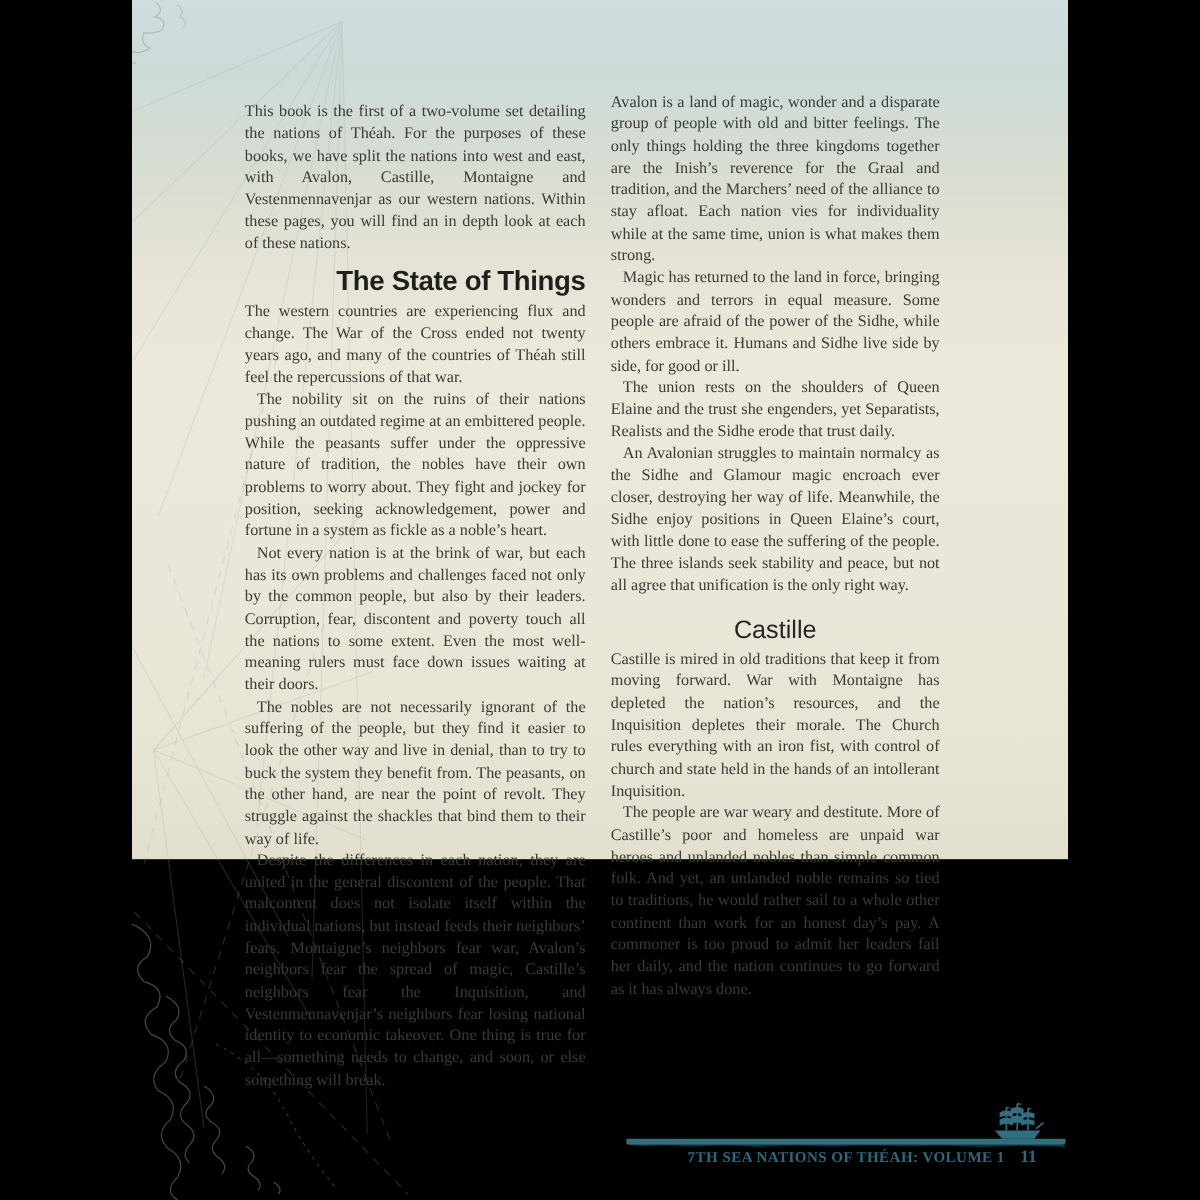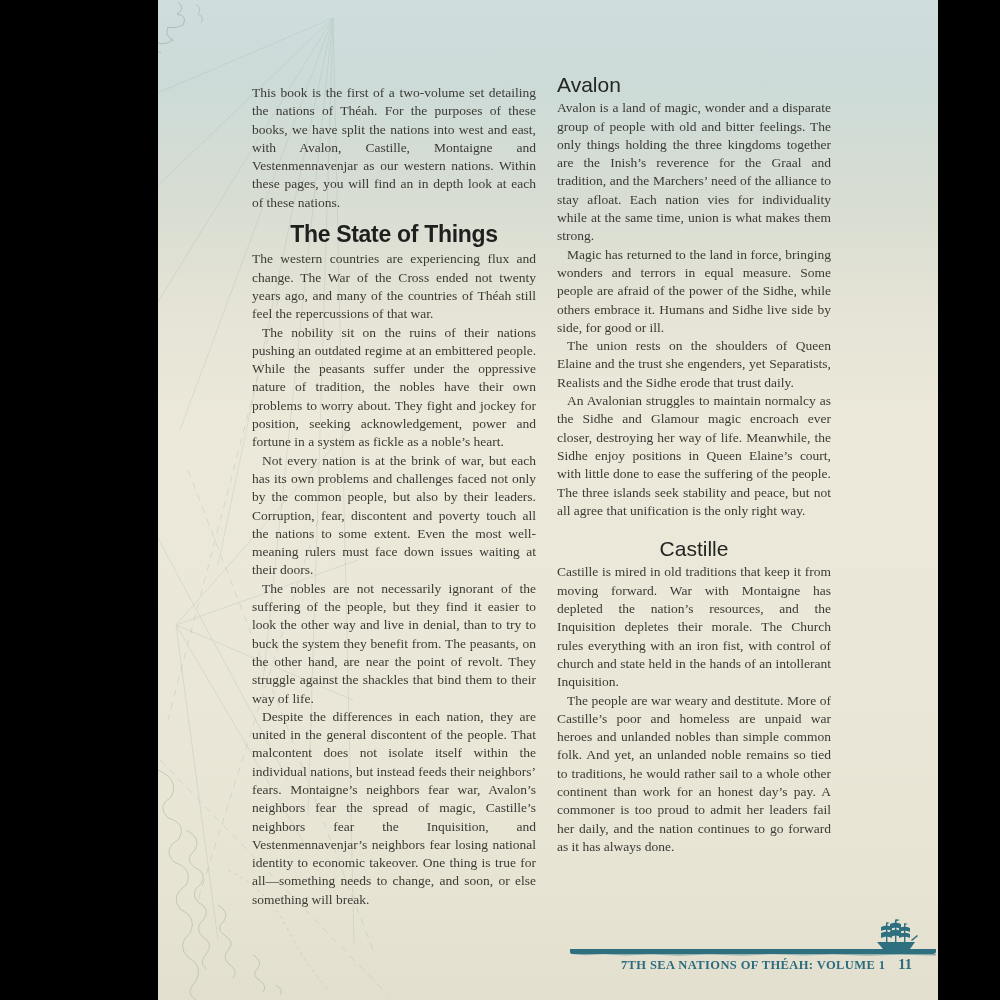--- a/index.html
+++ b/index.html
@@ -1,39 +1,38 @@
 <!DOCTYPE html>
 <html><head>
 <meta charset="utf-8">
 <style>
   html,body{margin:0;padding:0;}
   body{
     width:1000px;height:1000px;background:#000;position:relative;
     font-family:"Liberation Serif", serif;overflow:hidden;
   }
   .page{
-    position:absolute;left:110px;top:0;width:780px;height:1000px;
+    position:absolute;left:110px;top:0;width:780px;height:716px;
     background:linear-gradient(180deg,
       #cfdedd 0%, #ccdbd8 8%, #d8ddd2 20%, #e6e4d6 32%,
       #ece9db 42%, #eae7d8 70%, #e7e4d4 88%, #e2dfcf 100%);
-    margin-left:48px;
   }
   .map-deco{position:absolute;left:0;top:0;pointer-events:none;}
   .col{
     position:absolute;color:#3c3a34;font-size:13.5px;line-height:18.3px;
     text-align:justify;
   }
   .col-left{left:94px;top:84px;width:284px;}
   .col-right{left:399px;top:76px;width:274px;}
   .col p{margin:0;text-indent:10px;}
   .col p.noindent{text-indent:0;}
   h1.section-main{
     font-family:"Liberation Sans", sans-serif;font-weight:700;
     font-size:23px;color:#1f1f1d;margin:13px 0 7px 0;letter-spacing:-0.3px;
-    text-align:center;
+    text-align:right;
   }
   h2.section-sub{
     font-family:"Liberation Sans", sans-serif;font-weight:400;
     font-size:21px;color:#252523;margin:0 0 5px 0;letter-spacing:0;
     text-align:left;
   }
   h2.section-sub.later{margin-top:20px;text-align:center;}
   .footer-rule{
     position:absolute;left:412px;top:949px;width:366px;height:5px;
     background:#2e6f80;border-radius:0 0 3px 2px;
@@ -105,21 +104,20 @@
     <p class="noindent">This book is the first of a two-volume set detailing the nations of Théah. For the purposes of these books, we have split the nations into west and east, with Avalon, Castille, Montaigne and Vestenmennavenjar as our western nations. Within these pages, you will find an in depth look at each of these nations.</p>
     <h1 class="section-main">The State of Things</h1>
     <p class="noindent">The western countries are experiencing flux and change. The War of the Cross ended not twenty years ago, and many of the countries of Théah still feel the repercussions of that war.</p>
     <p>The nobility sit on the ruins of their nations pushing an outdated regime at an embittered people. While the peasants suffer under the oppressive nature of tradition, the nobles have their own problems to worry about. They fight and jockey for position, seeking acknowledgement, power and fortune in a system as fickle as a noble’s heart.</p>
     <p>Not every nation is at the brink of war, but each has its own problems and challenges faced not only by the common people, but also by their leaders. Corruption, fear, discontent and poverty touch all the nations to some extent. Even the most well-meaning rulers must face down issues waiting at their doors.</p>
     <p>The nobles are not necessarily ignorant of the suffering of the people, but they find it easier to look the other way and live in denial, than to try to buck the system they benefit from. The peasants, on the other hand, are near the point of revolt. They struggle against the shackles that bind them to their way of life.</p>
     <p>Despite the differences in each nation, they are united in the general discontent of the people. That malcontent does not isolate itself within the individual nations, but instead feeds their neighbors’ fears. Montaigne’s neighbors fear war, Avalon’s neighbors fear the spread of magic, Castille’s neighbors fear the Inquisition, and Vestenmennavenjar’s neighbors fear losing national identity to economic takeover. One thing is true for all—something needs to change, and soon, or else something will break.</p>
   </div>
 
   <div class="col col-right">
-    <h2 class="section-sub">Avalon</h2>
     <p class="noindent">Avalon is a land of magic, wonder and a disparate group of people with old and bitter feelings. The only things holding the three kingdoms together are the Inish’s reverence for the Graal and tradition, and the Marchers’ need of the alliance to stay afloat. Each nation vies for individuality while at the same time, union is what makes them strong.</p>
     <p>Magic has returned to the land in force, bringing wonders and terrors in equal measure. Some people are afraid of the power of the Sidhe, while others embrace it. Humans and Sidhe live side by side, for good or ill.</p>
     <p>The union rests on the shoulders of Queen Elaine and the trust she engenders, yet Separatists, Realists and the Sidhe erode that trust daily.</p>
     <p>An Avalonian struggles to maintain normalcy as the Sidhe and Glamour magic encroach ever closer, destroying her way of life. Meanwhile, the Sidhe enjoy positions in Queen Elaine’s court, with little done to ease the suffering of the people. The three islands seek stability and peace, but not all agree that unification is the only right way.</p>
     <h2 class="section-sub later">Castille</h2>
     <p class="noindent">Castille is mired in old traditions that keep it from moving forward. War with Montaigne has depleted the nation’s resources, and the Inquisition depletes their morale. The Church rules everything with an iron fist, with control of church and state held in the hands of an intollerant Inquisition.</p>
     <p>The people are war weary and destitute. More of Castille’s poor and homeless are unpaid war heroes and unlanded nobles than simple common folk. And yet, an unlanded noble remains so tied to traditions, he would rather sail to a whole other continent than work for an honest day’s pay. A commoner is too proud to admit her leaders fail her daily, and the nation continues to go forward as it has always done.</p>
   </div>
 
   <div class="footer-rule"></div>

